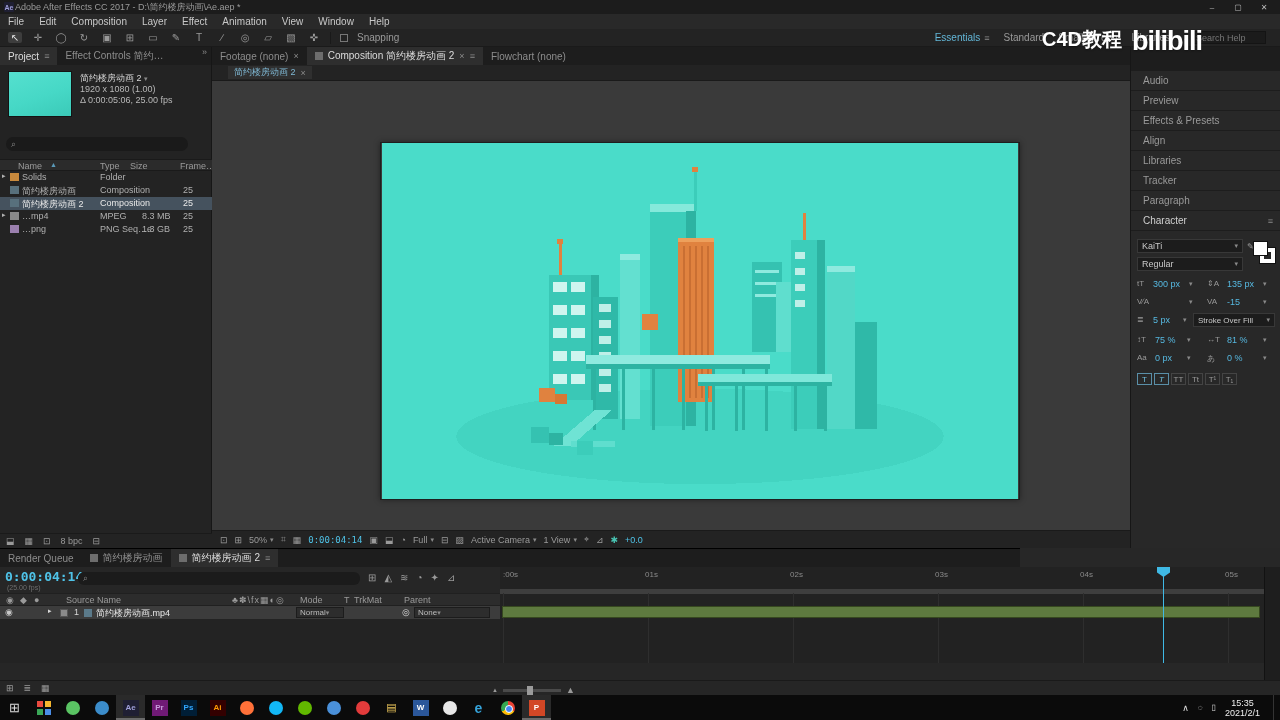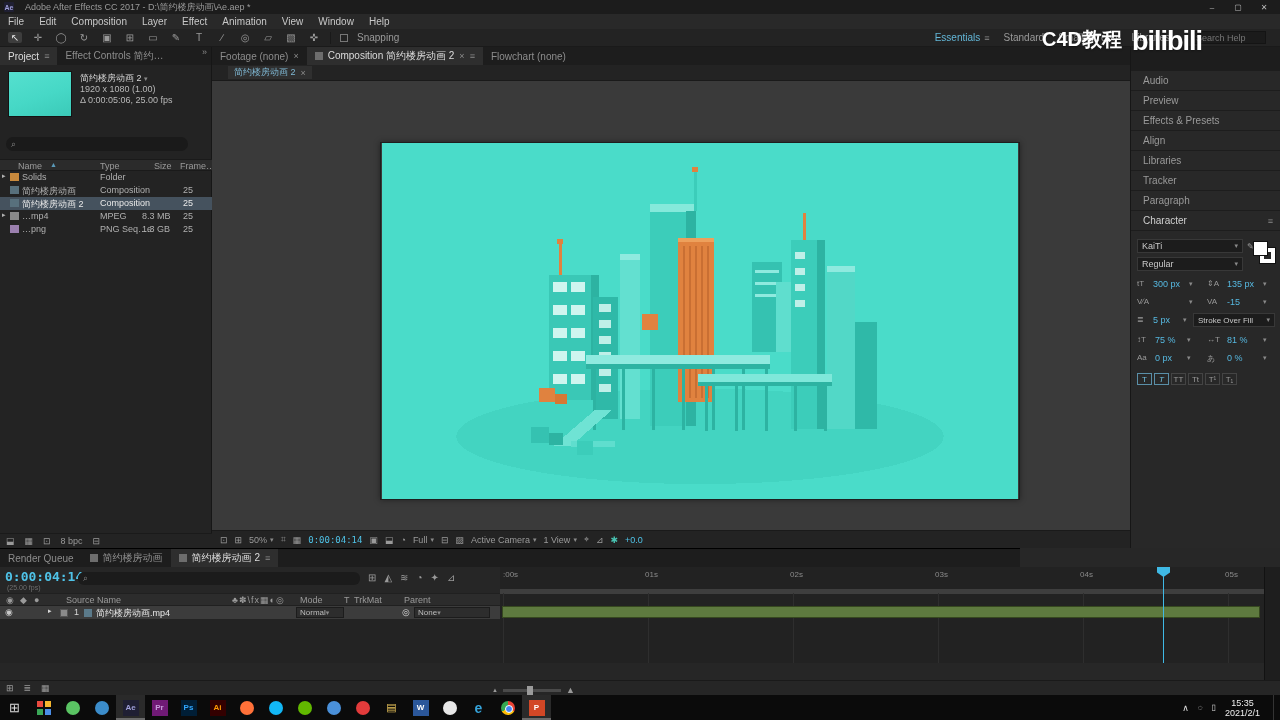--- a/index.html
+++ b/index.html
@@ -3,21 +3,21 @@
 <meta charset="utf-8">
 <style>
 *{margin:0;padding:0;box-sizing:border-box}
 html,body{background:#000}
 #root{position:relative;width:1280px;height:720px;overflow:hidden;background:#272727;
  font-family:"Liberation Sans",sans-serif;font-size:10px;color:#b4b4b4}
 .flex{display:flex;align-items:center}
 .ell{white-space:nowrap;overflow:hidden;text-overflow:ellipsis}
 
 #titlebar{position:absolute;left:0;top:0;width:1280px;height:14px;background:#1c1c1c;
- display:flex;align-items:center;gap:11px;padding:0 4px;font-size:9px;color:#9a9a9a}
+ display:flex;align-items:center;gap:1px;padding:0 4px;font-size:9px;color:#9a9a9a}
 .ae-chip{width:10px;height:10px;background:#1f1f33;color:#9f9fd8;font-size:7px;font-weight:bold;
  display:flex;align-items:center;justify-content:center;border-radius:1px}
 #win-btns{margin-left:auto;display:flex;gap:2px}
 .winbtn{width:24px;text-align:center;font-size:8px;color:#bbb}
 
 #menubar{position:absolute;left:0;top:14px;width:1280px;height:15px;background:#292929;
  display:flex;align-items:center;padding-left:8px;gap:15px;font-size:10px;color:#c8c8c8}
 
 #toolbar{position:absolute;left:0;top:29px;width:1280px;height:18px;background:#232323;
  border-bottom:1px solid #1a1a1a;display:flex;align-items:center;padding:0 8px;gap:9px;color:#9a9a9a}
@@ -216,21 +216,21 @@
     <div class="pp-info" style="top:37px">1920 x 1080 (1.00)</div>
     <div class="pp-info" style="top:48px">Δ 0:00:05:06, 25.00 fps</div>
     <div id="pp-search">
       <span class="mico">⌕</span>
       <input style="">
     </div>
     <div id="pp-headers">
       <span class="pcol" style="left:18px">Name</span>
       <span class="pcol" style="left:50px;color:#5a99b8;font-size:7px">▲</span>
       <span class="pcol" style="left:100px">Type</span>
-      <span class="pcol" style="left:154px">Size</span>
+      <span class="pcol" style="left:130px">Size</span>
       <span class="pcol" style="left:180px">Frame…</span>
     </div>
 
     <div class="prow" style="top:124px">
       <span class="pcell" style="left:2px;font-size:7px">▸</span>
       <span class="icochip" style="left:10px;background:#c98a3d"></span>
       <span class="pcell ell" style="left:22px;width:76px">Solids</span>
       <span class="pcell" style="left:100px">Folder</span>
       <span class="pcell" style="left:142px"></span>
       <span class="pcell" style="left:183px"></span>

